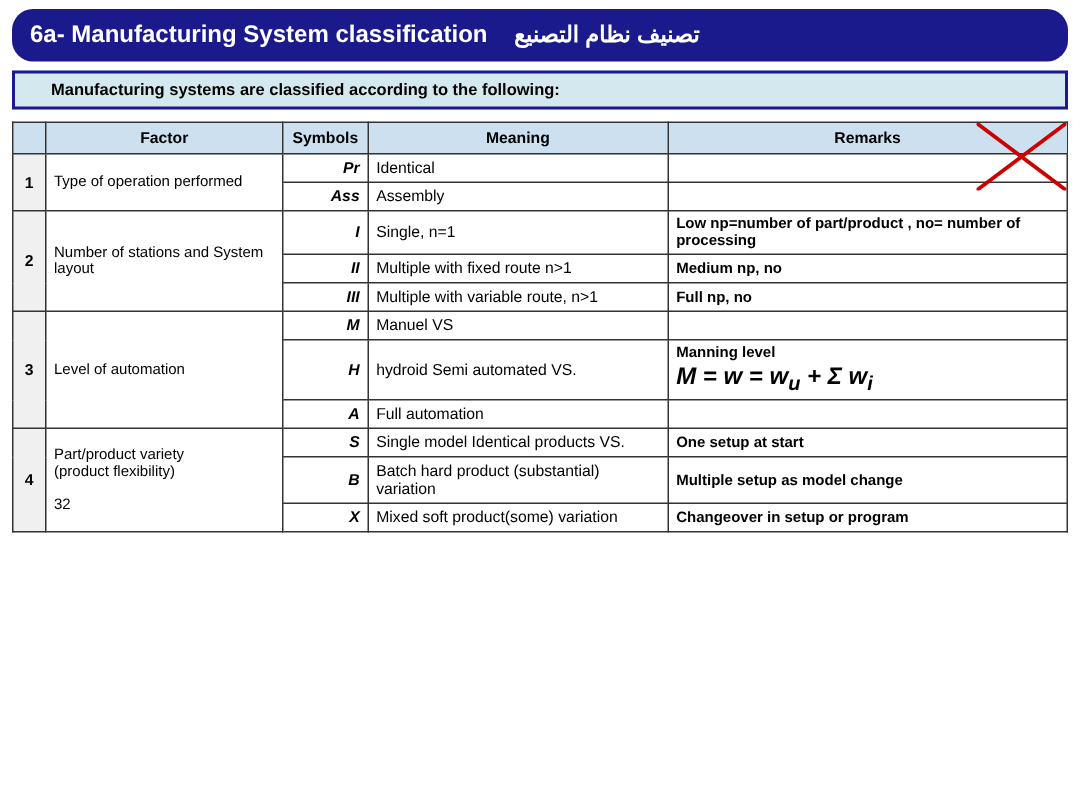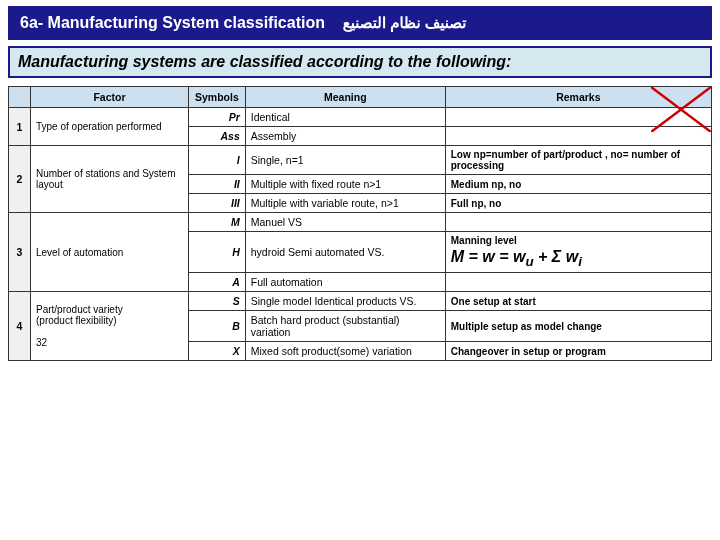--- a/index.html
+++ b/index.html
@@ -15,30 +15,30 @@
       width: 720px;
       padding: 6px 8px;
     }
     .title {
       background: #1a1a8c;
       color: #fff;
       font-size: 16px;
       font-weight: bold;
       padding: 8px 12px;
       margin-bottom: 6px;
+      border-radius: 14px;
     }
     .subtitle {
       background: #d4e8f0;
       border: 2px solid #1a1a8c;
       color: #000;
-      font-size: 16px;
+      font-size: 11px;
       font-weight: bold;
-      padding: 5px 8px;
+      padding: 5px 24px;
       margin-bottom: 8px;
-      font-style: italic;
     }
     table {
       width: 100%;
       border-collapse: collapse;
       font-size: 10.5px;
     }
     th {
       background: #cce0f0;
       border: 1px solid #333;
       padding: 4px 6px;

